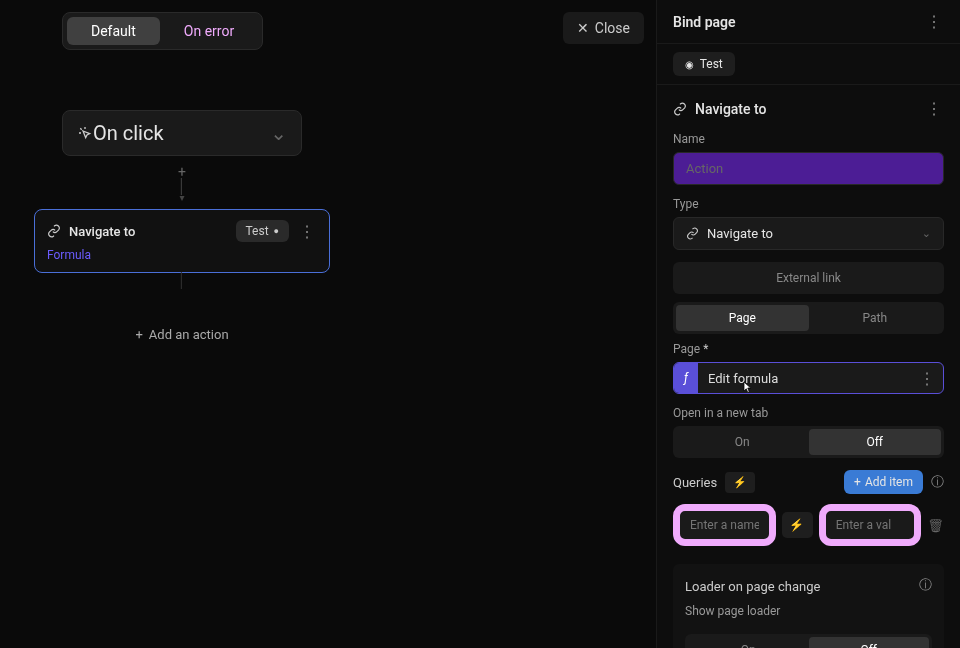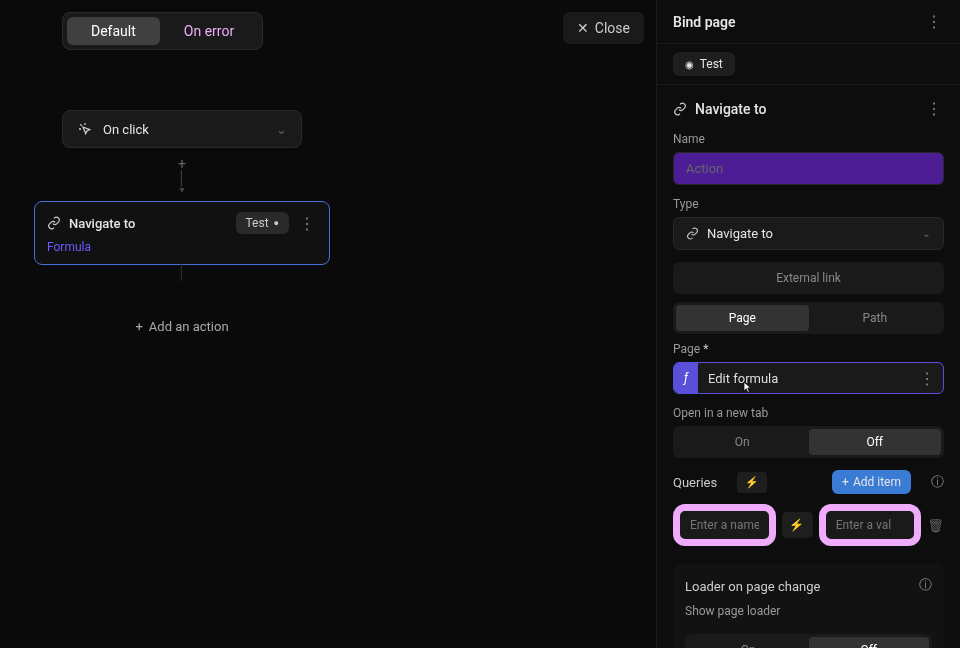--- a/index.html
+++ b/index.html
@@ -4,21 +4,21 @@
 <style>
 *{box-sizing:border-box;margin:0;padding:0;font-family:-apple-system,BlinkMacSystemFont,"Segoe UI",Roboto,sans-serif}
 body{background:#0a0a0a;color:#e5e5e5;width:960px;height:648px;overflow:hidden;position:relative}
 .app{display:flex;height:100%}
 .left-panel{flex:1;padding:12px;position:relative}
 .right-panel{width:304px;background:#0d0d0d;border-left:1px solid #1a1a1a;display:flex;flex-direction:column;overflow-y:auto}
 .top-tabs{display:inline-flex;background:#1a1a1a;border-radius:8px;padding:4px;border:1px solid #2a2a2a;margin-left:50px}
 .tab{padding:6px 24px;border-radius:6px;font-size:14px;color:#f0abfc;cursor:pointer}
 .tab.active{background:#404040;color:#fff}
 .close-btn{position:absolute;top:12px;right:12px;display:flex;align-items:center;gap:6px;background:#1a1a1a;border:none;color:#ccc;padding:8px 14px;border-radius:6px;font-size:14px;cursor:pointer}
-.trigger-box{margin:60px 0 9px 50px;width:240px;background:#1a1a1a;border:1px solid #2a2a2a;border-radius:8px;padding:10px 14px;display:flex;align-items:center;gap:10px;font-size:13px}
+.trigger-box{margin:60px 0 9px 50px;width:240px;background:#1a1a1a;border:1px solid #2a2a2a;border-radius:8px;padding:10px 14px;display:flex;align-items:center;font-size:20px}
 .trigger-box .chev{margin-left:auto;color:#666}
 .connector{text-align:center;margin-left:50px;width:240px;color:#666;font-size:14px;line-height:1}
 .plus-icon{margin-top:6px}
 .action-card{margin:6px 0 0 22px;width:296px;background:#111;border:1.5px solid #4a6fd8;border-radius:8px;padding:10px 12px}
 .action-card-head{display:flex;align-items:center;gap:8px}
 .action-card-title{font-size:13px;font-weight:500}
 .test-pill{margin-left:auto;background:#2a2a2a;padding:4px 10px;border-radius:6px;font-size:12px;display:flex;align-items:center;gap:5px;color:#ccc}
 .dots-v{color:#888;cursor:pointer;padding:0 2px}
 .formula-label{color:#6b5cff;font-size:12px;margin-top:6px}
 .add-action{margin:40px 0 0 50px;width:240px;text-align:center;color:#aaa;font-size:13px;display:flex;align-items:center;justify-content:center;gap:6px;cursor:pointer}
@@ -35,21 +35,21 @@
 .type-select .chev{margin-left:auto;color:#666;font-size:11px}
 .seg{display:flex;background:#1a1a1a;border-radius:6px;padding:3px;margin-bottom:8px}
 .seg-opt{flex:1;text-align:center;padding:6px;font-size:12px;color:#888;border-radius:4px;cursor:pointer}
 .seg-opt.active{background:#333;color:#fff}
 .req{color:#ccc}
 .formula-input{display:flex;align-items:center;background:#1a1a1a;border:1px solid #5a4fd8;border-radius:6px;overflow:hidden}
 .fx-badge{background:#5a4fd8;padding:8px 10px;color:#fff;font-size:12px;font-style:italic}
 .formula-text{padding:0 10px;font-size:13px;color:#ddd;flex:1}
 .formula-menu{padding:0 8px;color:#888}
 .cursor-img{position:absolute;left:738px;top:378px;color:#fff;font-size:14px;pointer-events:none}
-.queries-row{display:flex;align-items:center;gap:20px;margin-bottom:10px}
+.queries-row{display:flex;align-items:center;gap:8px;margin-bottom:10px}
 .queries-label{font-size:13px;color:#ccc}
 .bolt{background:#1e1e1e;padding:4px 8px;border-radius:4px;font-size:11px}
 .add-item{margin-left:auto;background:#3a7bd5;padding:5px 10px;border-radius:6px;font-size:12px;display:flex;align-items:center;gap:4px}
 .info{color:#888;font-size:13px}
 .query-inputs{display:flex;gap:6px;align-items:center}
 .qi{background:#1a1a1a;border:7px solid #f0abfc;border-radius:12px;padding:7px 10px;font-size:12px;color:#666;flex:1;min-width:0}
 .plug{background:#1e1e1e;border-radius:5px;padding:6px 8px;color:#aaa;font-size:12px}
 .trash{color:#666;font-size:13px;cursor:pointer}
 .loader-section{background:#121212;border-radius:6px;padding:12px;margin-top:18px}
 .loader-head{display:flex;justify-content:space-between;align-items:flex-end;margin-bottom:10px;font-size:13px;color:#ccc}

